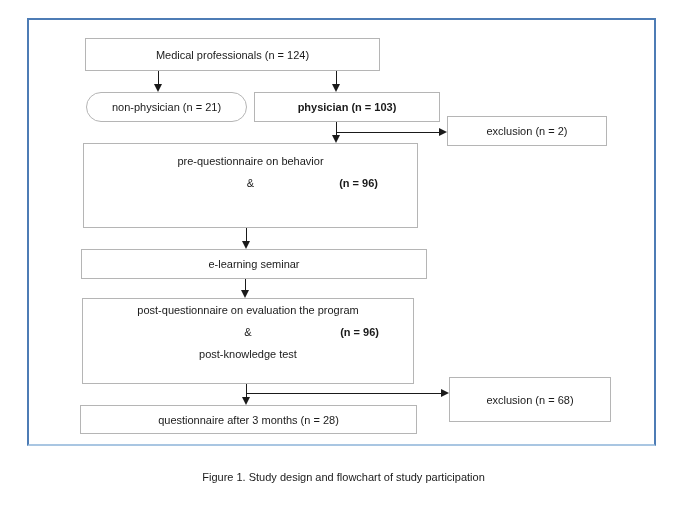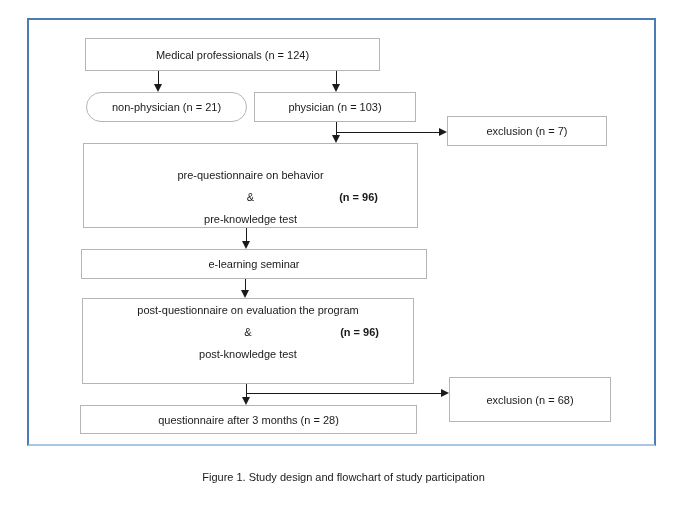--- a/index.html
+++ b/index.html
@@ -33,23 +33,23 @@
     background: #ffffff;
     border: 1px solid #b5b5b5;
     font-size: 11px;
     text-align: center;
     white-space: nowrap;
   }
   .node.single { display: flex; align-items: center; justify-content: center; }
 
   .n-medical   { left: 85px;  top: 38px;  width: 295px; height: 33px; }
   .n-nonphys   { left: 86px;  top: 92px;  width: 161px; height: 30px; border-radius: 15px; }
-  .n-phys      { left: 254px; top: 92px;  width: 162px; height: 30px; }
+  .n-phys      { left: 254px; top: 92px;  width: 186px; height: 30px; font-weight: bold; }
   .n-excl7     { left: 447px; top: 116px; width: 160px; height: 30px; }
-  .n-pre       { left: 83px;  top: 143px; width: 335px; height: 85px; padding-top: 20px; }
+  .n-pre       { left: 83px;  top: 143px; width: 335px; height: 85px; padding-top: 6px; }
   .n-elearn    { left: 81px;  top: 249px; width: 346px; height: 30px; }
   .n-post      { left: 82px;  top: 298px; width: 332px; height: 86px; }
   .n-excl68    { left: 449px; top: 377px; width: 162px; height: 45px; }
   .n-months    { left: 80px;  top: 405px; width: 337px; height: 29px; }
 
   .node .line { line-height: 22px; position: relative; }
   .node .line .n-count {
     position: absolute;
     top: 0;
     font-weight: bold;
@@ -107,30 +107,29 @@
 
   <div class="node single n-nonphys">
     <span>non-physician (n = 21)</span>
   </div>
 
   <div class="node single n-phys">
     <span>physician (n = 103)</span>
   </div>
 
   <div class="node single n-excl7">
-    <span>exclusion (n = 7)</span>
+    <span>exclusion (n = 2)</span>
   </div>
 
   <div class="node n-pre">
     <div class="line">pre-questionnaire on behavior</div>
     <div class="line">
       <span>&amp;</span>
       <span class="n-count">(n = 96)</span>
     </div>
-    <div class="line">pre-knowledge test</div>
   </div>
 
   <div class="node single n-elearn">
     <span>e-learning seminar</span>
   </div>
 
   <div class="node n-post">
     <div class="line">post-questionnaire on evaluation the program</div>
     <div class="line">
       <span>&amp;</span>

